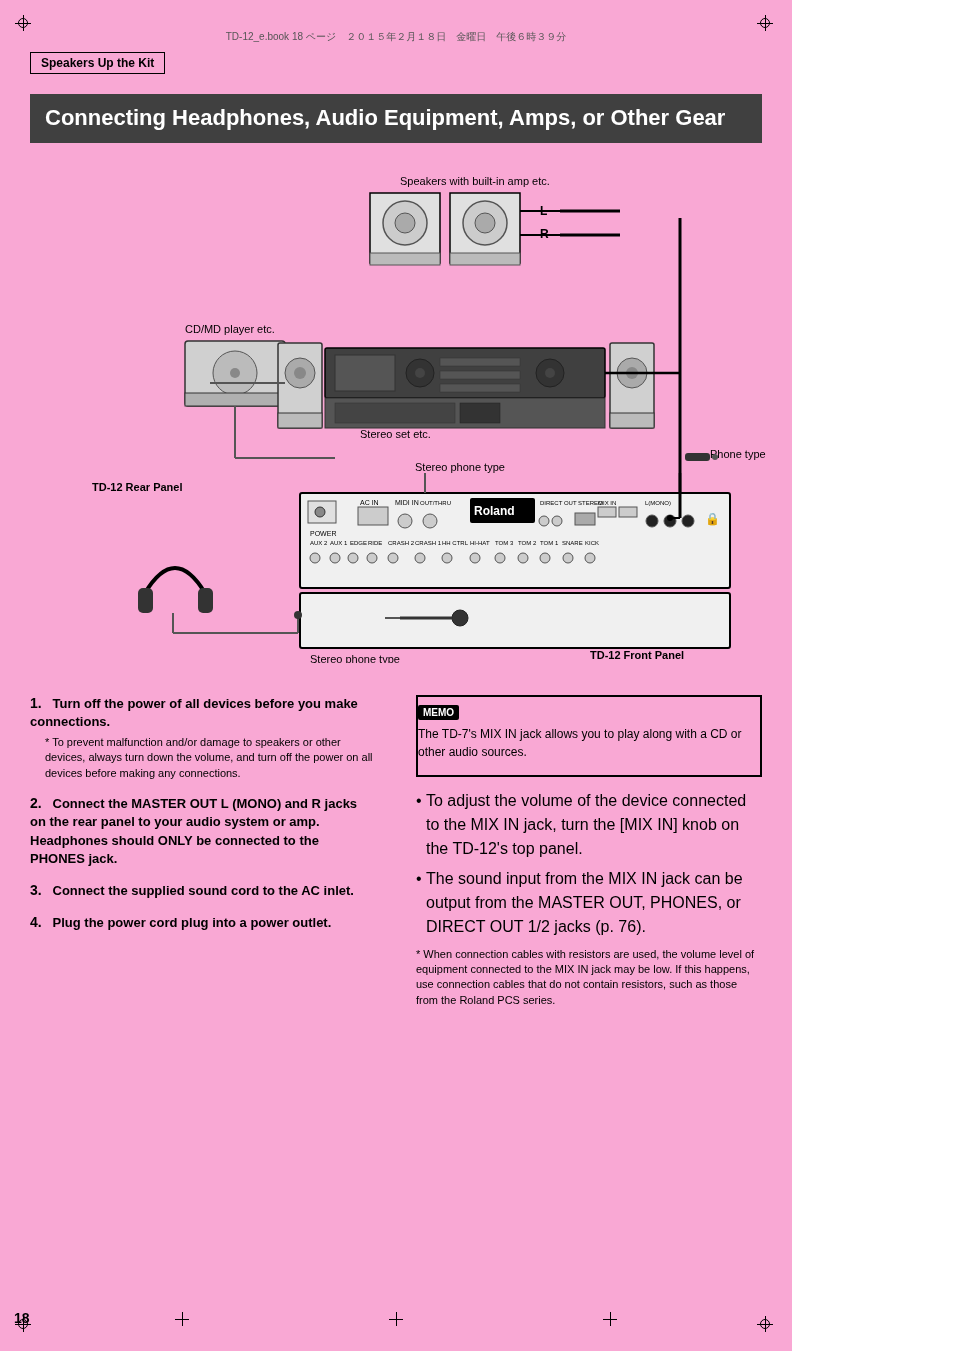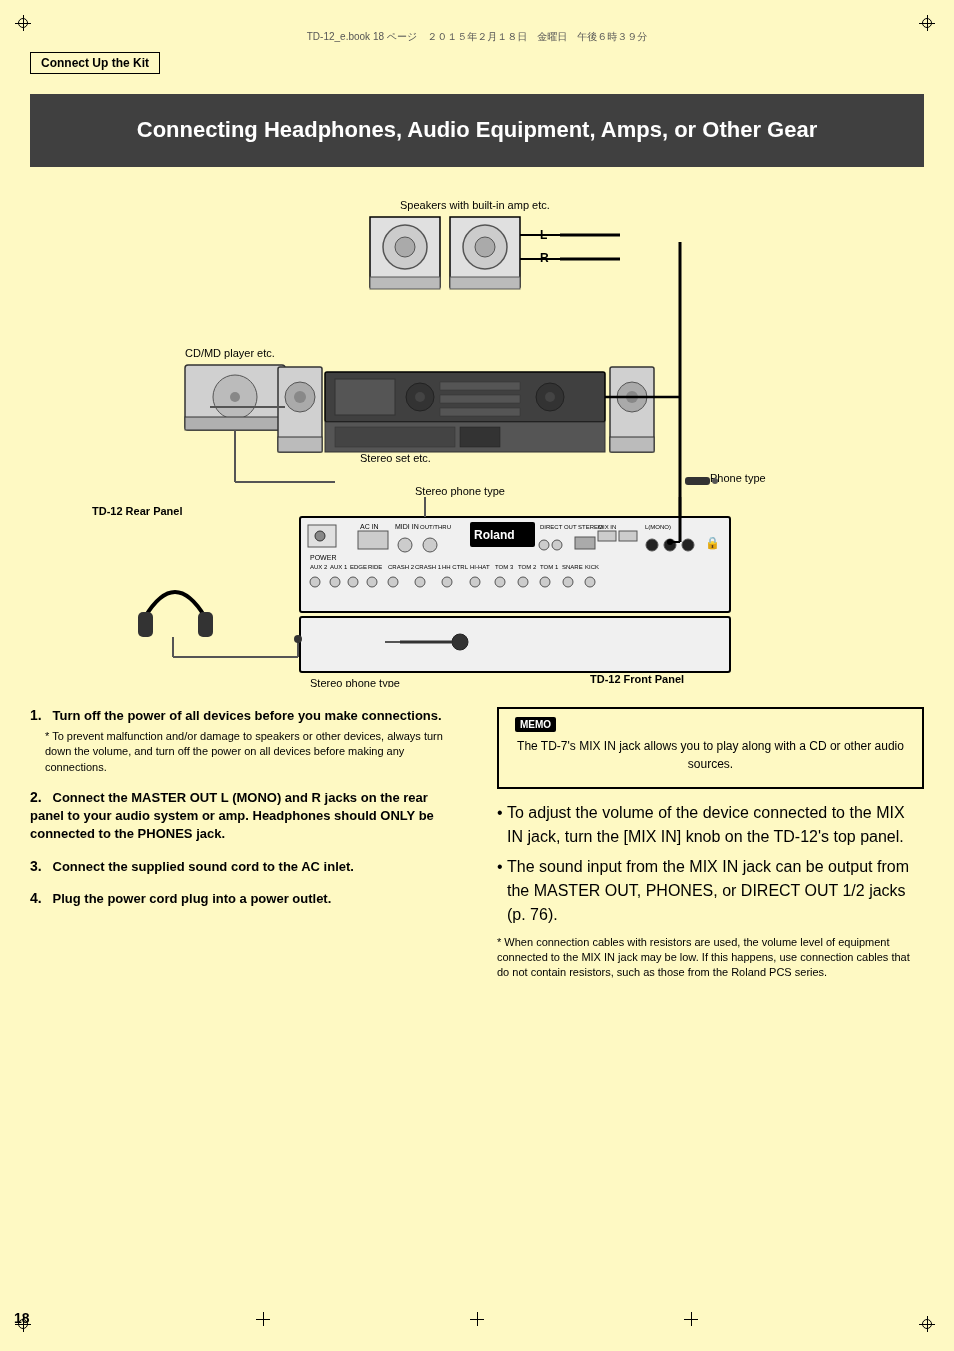--- a/index.html
+++ b/index.html
@@ -7,23 +7,23 @@
       width: 954px;
       min-height: 1351px;
       background: #ffffff;
       font-family: Arial, Helvetica, sans-serif;
       font-size: 13px;
       color: #000;
       position: relative;
     }
 
     .page-container {
-      width: 954px;
+      width: 792px;
       min-height: 1351px;
-      background: #fef9c3;
+      background: #f9a8d4;
       padding: 20px 30px 30px 30px;
       position: relative;
     }
 
     
     .corner-mark {
       position: absolute;
       width: 20px;
       height: 20px;
     }
@@ -64,30 +64,29 @@
       font-weight: bold;
       margin-bottom: 20px;
     }
 
     
     .main-heading {
       background: #404040;
       color: #fff;
       font-size: 22px;
       font-weight: bold;
-      padding: 22px 15px;
+      padding: 10px 15px;
       margin-bottom: 20px;
       line-height: 1.3;
-      text-align: center;
     }
 
     
     .diagram-area {
       width: 100%;
-      margin-bottom: 20px;
+      margin-bottom: 32px;
       position: relative;
     }
 
     .diagram-svg-container {
       width: 100%;
       height: 500px;
       position: relative;
     }
 
     
@@ -128,23 +127,22 @@
       margin-left: 15px;
       line-height: 1.4;
       color: #000;
     }
     .step-note::before {
       content: '* ';
     }
 
     .memo-box {
       border: 2px solid #000;
-      padding: 8px 16px;
+      padding: 8px 0;
       margin-bottom: 12px;
-      text-align: center;
     }
 
     .memo-title {
       font-weight: bold;
       font-size: 13px;
       display: flex;
       align-items: center;
       gap: 5px;
       margin-bottom: 5px;
     }
@@ -242,21 +240,21 @@
       <div class="circle"></div>
     </div>
   <div class="corner-mark bottom-right">
       <div class="circle"></div>
     </div>
 
   
   <div class="top-info-bar">TD-12_e.book  18 ページ　２０１５年２月１８日　金曜日　午後６時３９分</div>
 
   
-  <div class="section-label-box">Connect Up the Kit</div>
+  <div class="section-label-box">Speakers Up the Kit</div>
 
   
   <div class="main-heading">Connecting Headphones, Audio Equipment, Amps, or Other Gear</div>
 
   
   <div class="diagram-area">
     <div class="diagram-svg-container">
       <svg width="894" height="500" viewBox="0 0 894 500" xmlns="http://www.w3.org/2000/svg">
 
         <text x="370" y="22" font-size="11" font-family="Arial">Speakers with built-in amp etc.</text>

